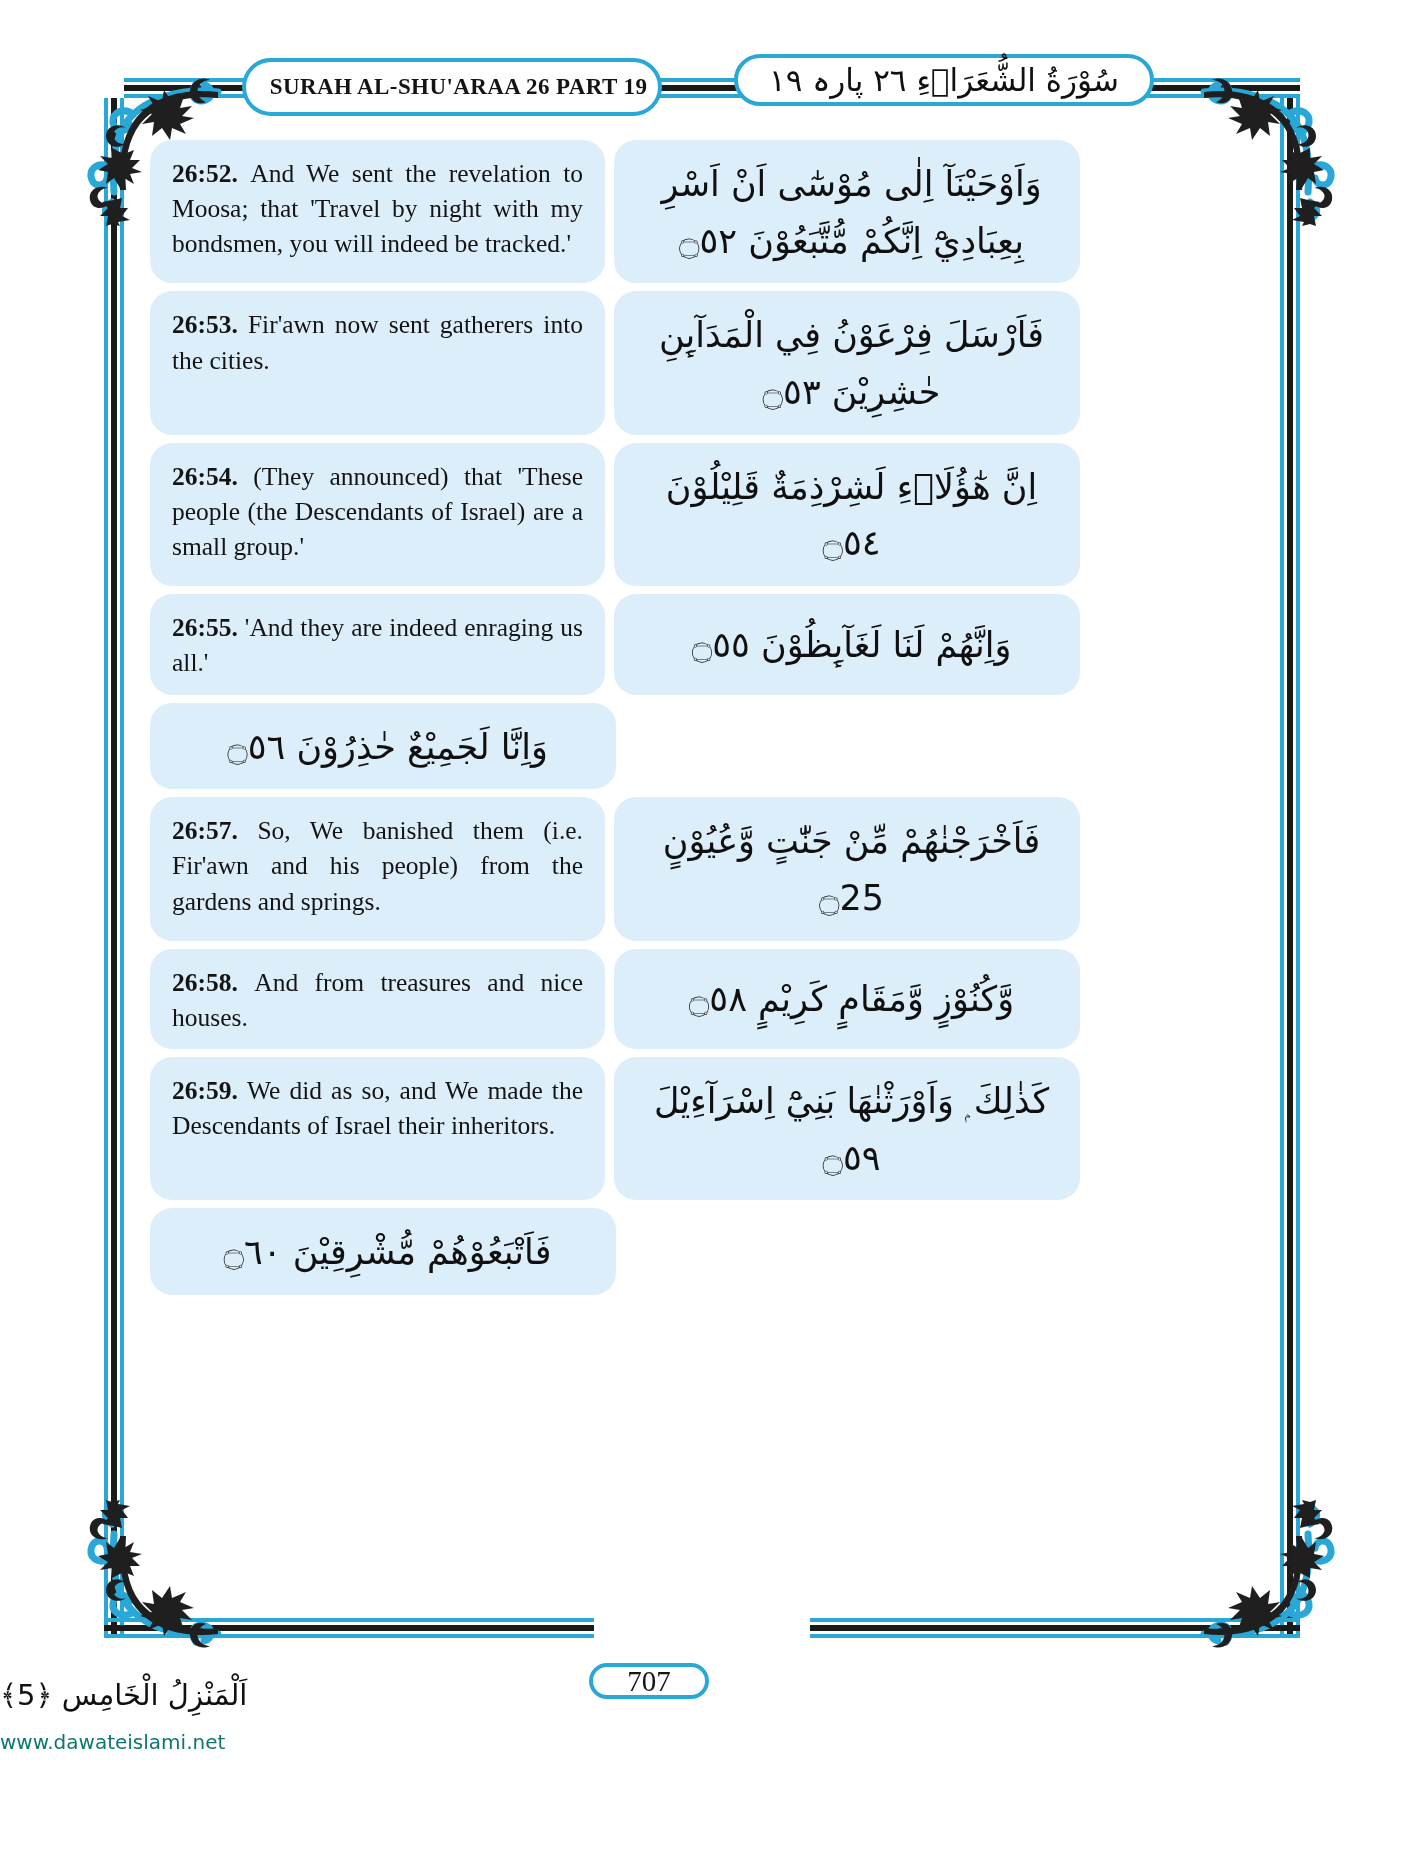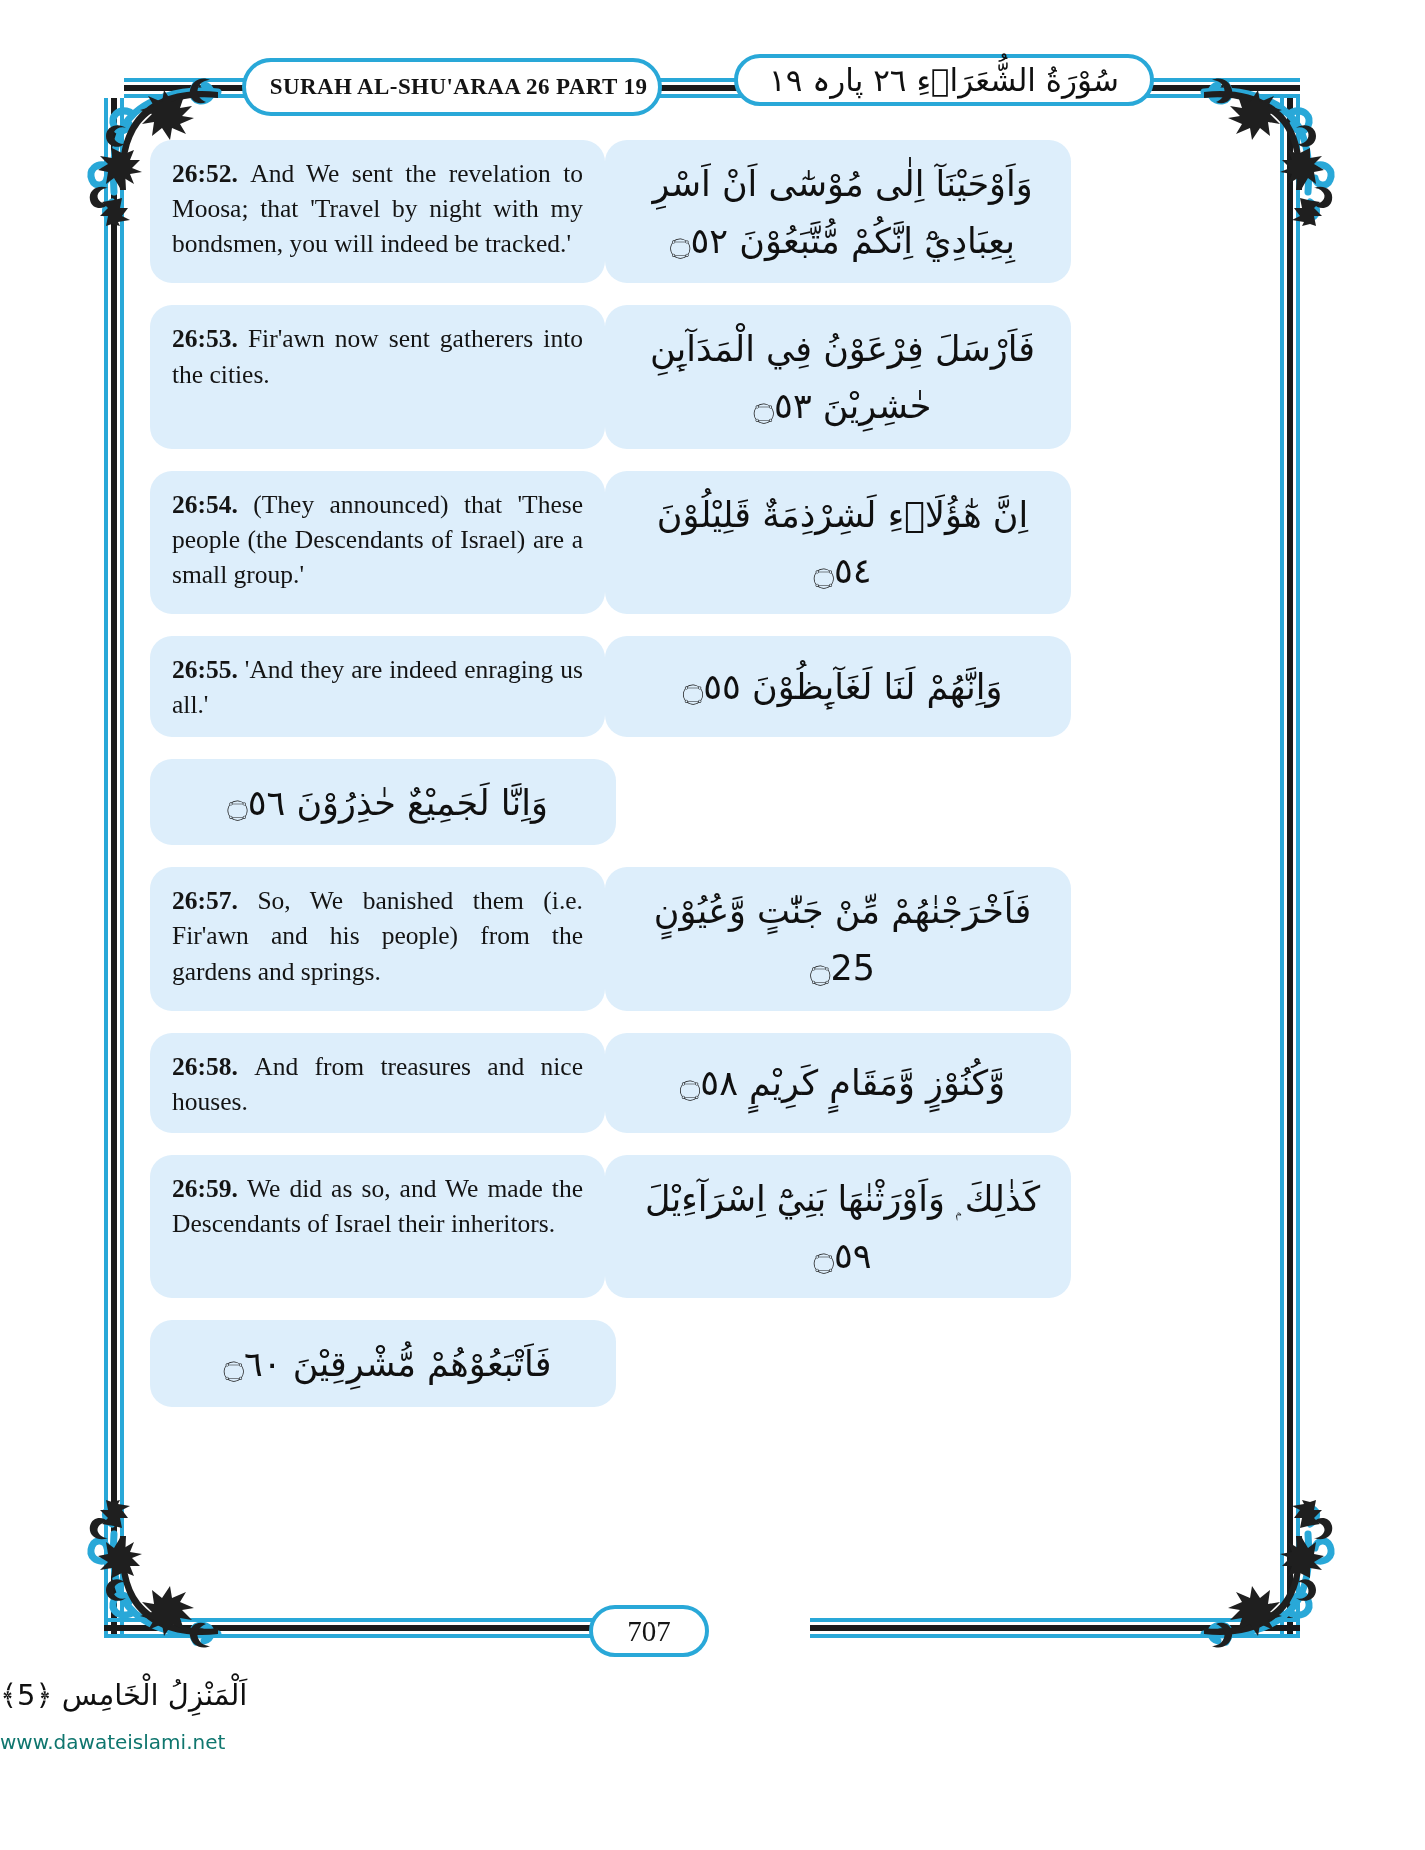--- a/index.html
+++ b/index.html
@@ -101,23 +101,23 @@
     font-size: 31px;
     color: #101010;
     direction: rtl;
     white-space: nowrap;
     line-height: 1;
   }
 
   
   .capsule-page {
     left: 485px;
-    top: 1527px;
+    top: 1585px;
     width: 120px;
-    height: 52px;
+    height: 36px;
     border-radius: 30px;
   }
   .capsule-page .txt {
     font-family: "Liberation Serif", serif;
     font-size: 29px;
     color: #141414;
   }
 
   
   .ornament {
@@ -133,21 +133,22 @@
 
   
   .content {
     position: absolute;
     left: 150px;
     top: 140px;
     width: 1100px;
   }
   .verse-row {
     display: flex;
-    margin-bottom: 22px;
+    gap: 9px;
+    margin-bottom: 8px;
   }
   .cell {
     background: #ddeefb;
     border-radius: 22px;
     padding: 16px 22px 14px 22px;
   }
   .cell-en {
     width: 455px;
     flex: 0 0 455px;
     text-align: justify;

